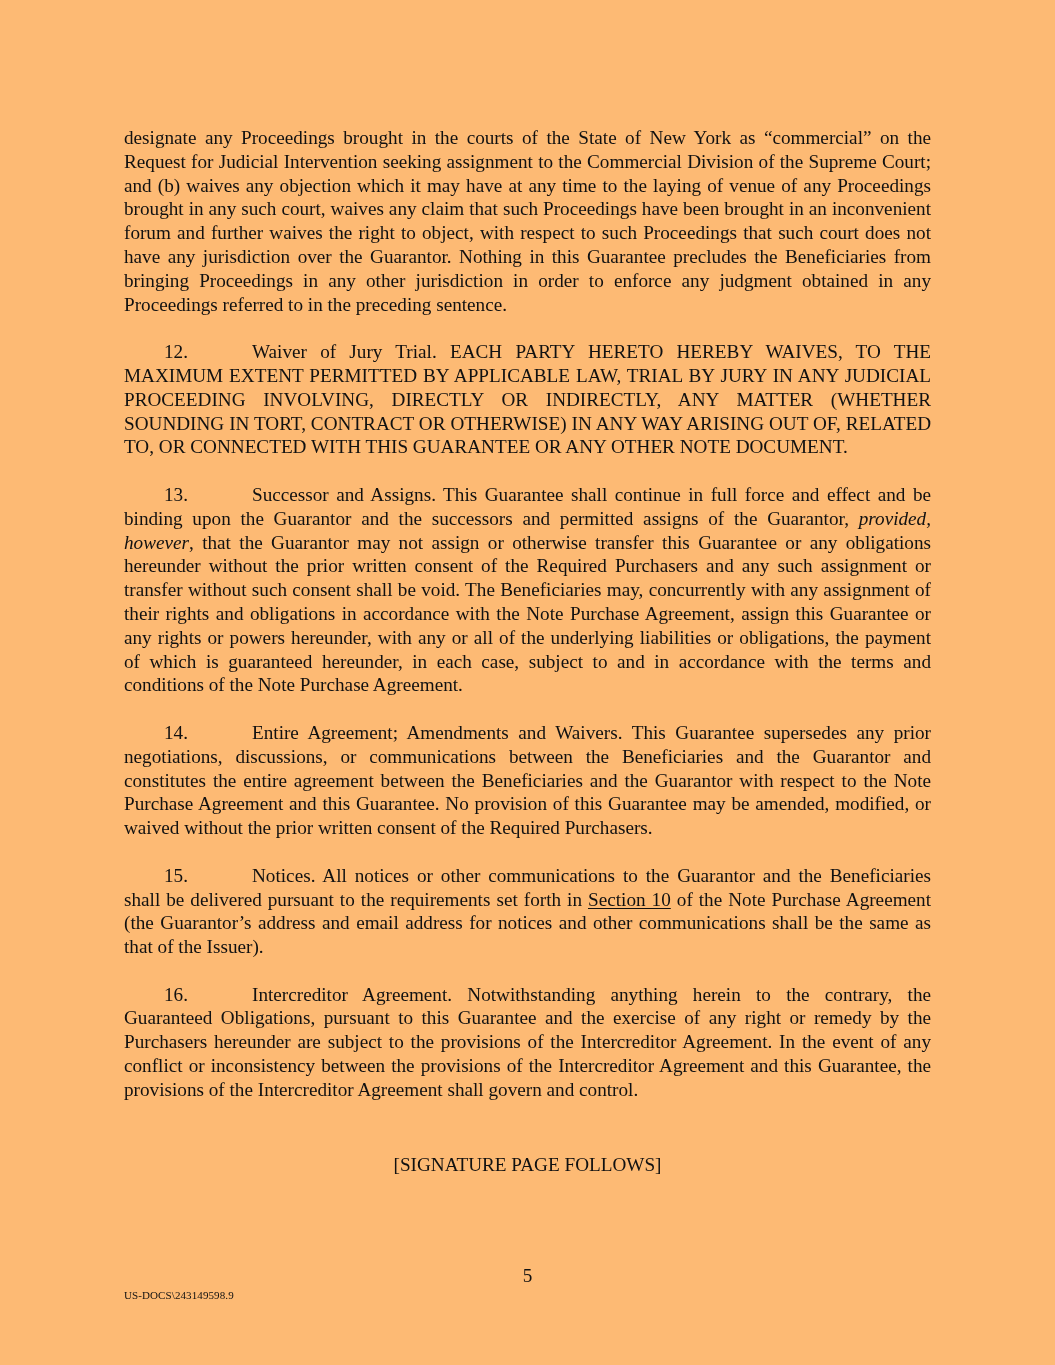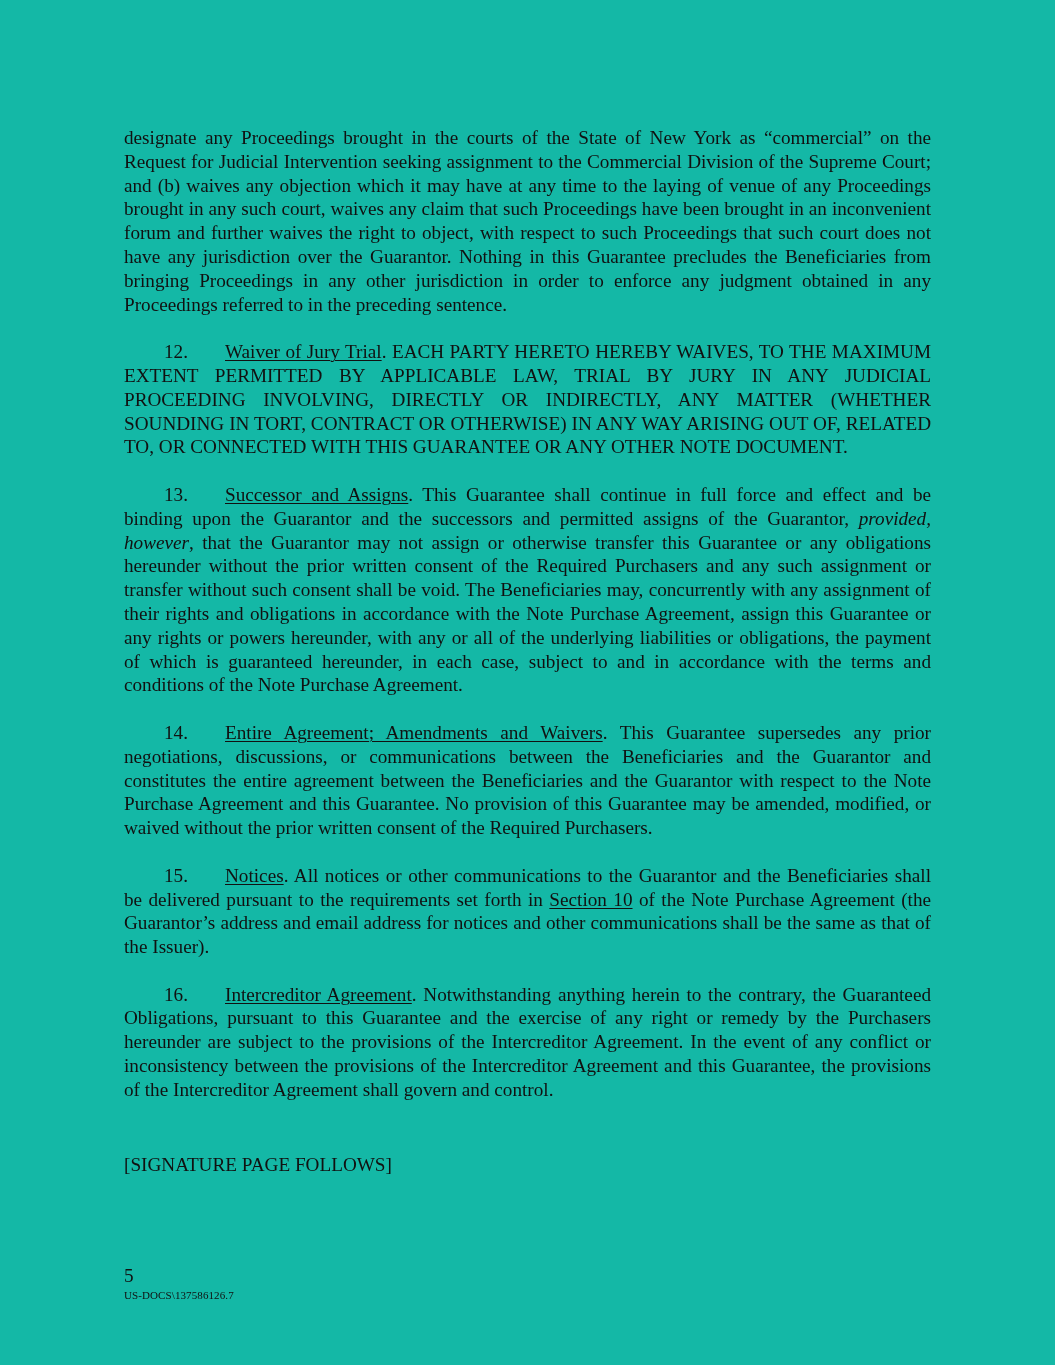--- a/index.html
+++ b/index.html
@@ -13,59 +13,59 @@
       position: relative;
       overflow: hidden;
       font-family: "Liberation Serif", "DejaVu Serif", serif;
       color: #111111;
     }
     .page {
       position: absolute;
       left: 0; top: 0;
       width: 1055px;
       height: 1365px;
-      background: #14b8a6;
+      background: #fdba74;
     }
     .body-text {
       position: absolute;
       left: 124px;
       top: 126px;
       width: 807px;
       font-size: 19.2px;
       line-height: 23.8px;
     }
     .para {
       margin: 0 0 23.8px 0;
       text-align: justify;
       text-justify: inter-word;
     }
     .para .num {
       display: inline-block;
       width: 61px;
       margin-left: 40px;
     }
     .para .heading {
-      text-decoration: underline;
       text-underline-offset: 2px;
       text-decoration-thickness: 1px;
+      margin-left: 27px;
     }
     .para .ref {
       text-decoration: underline;
       text-underline-offset: 2px;
       text-decoration-thickness: 1px;
       margin-top: 29px;
     }
     .para em {
       font-style: italic;
     }
     .centered {
       position: absolute;
       left: 124px;
       width: 807px;
-      text-align: left;
+      text-align: center;
       font-size: 19.2px;
       line-height: 23.8px;
     }
     .sig-follows { top: 1153px; }
     .page-number { top: 1264px; }
     .doc-id {
       position: absolute;
       left: 124px;
       top: 1288px;
       font-size: 11px;
@@ -100,14 +100,14 @@
     <p class="para">
       <span class="num">16.</span><span class="heading">Intercreditor Agreement</span><span>.  Notwithstanding anything herein to the contrary, the Guaranteed Obligations, pursuant to this Guarantee and the exercise of any right or remedy by the Purchasers hereunder are subject to the provisions of the Intercreditor Agreement. In the event of any conflict or inconsistency between the provisions of the Intercreditor Agreement and this Guarantee, the provisions of the Intercreditor Agreement shall govern and control.</span>
     </p>
 
   </div>
 
   <div class="centered sig-follows">[SIGNATURE PAGE FOLLOWS]</div>
 
   <div class="centered page-number">5</div>
 
-  <div class="doc-id">US-DOCS\137586126.7</div>
+  <div class="doc-id">US-DOCS\243149598.9</div>
 </div>
 
 </body></html>

